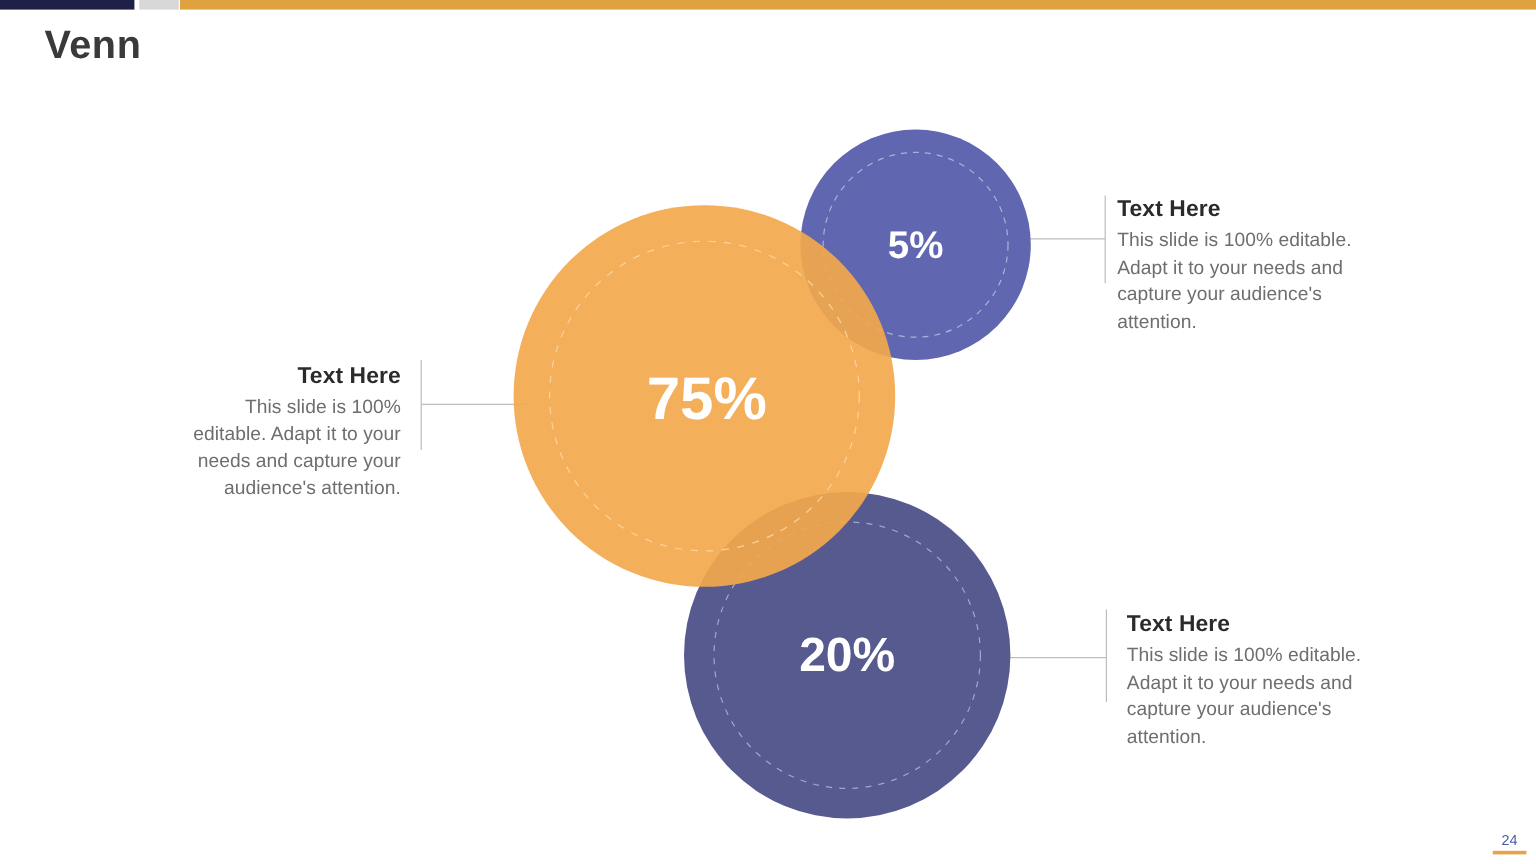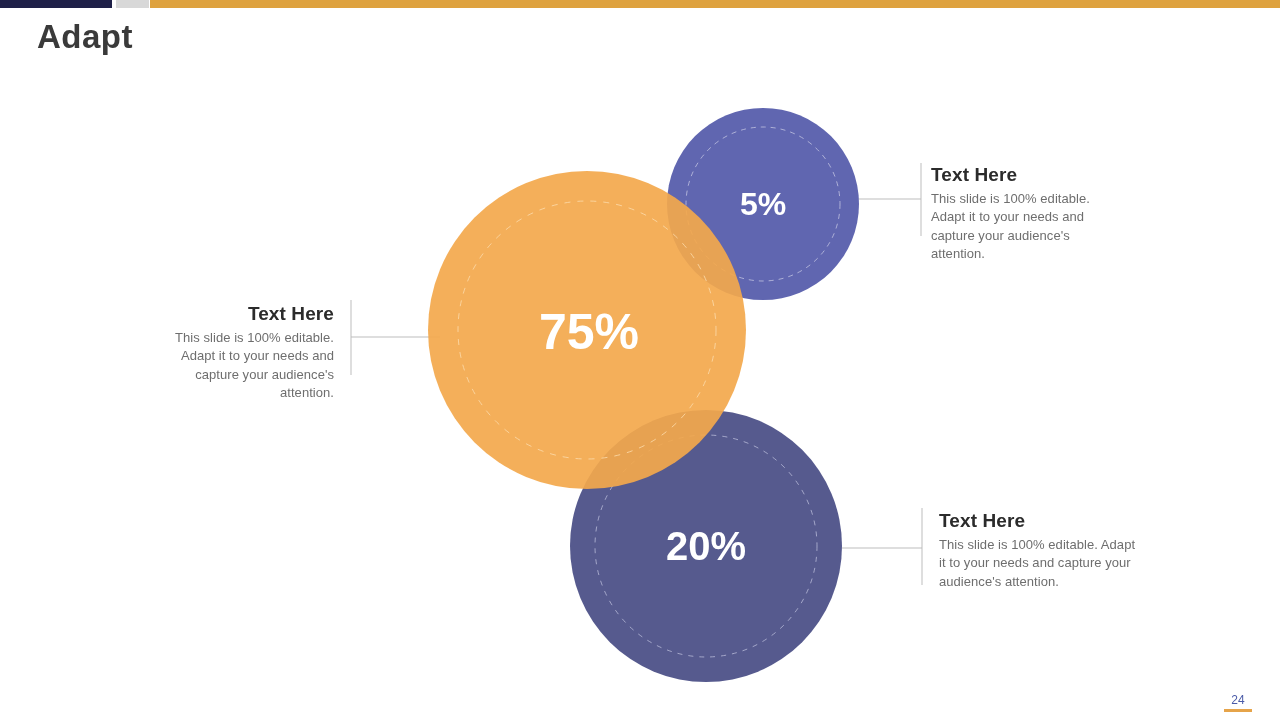--- a/index.html
+++ b/index.html
@@ -58,21 +58,21 @@
     position: absolute;
   }
   .callout .c-title {
     font-size: 19px;
     font-weight: bold;
     color: #2B2B2B;
     margin-bottom: 4px;
     letter-spacing: 0.1px;
   }
   .callout .c-body {
-    font-size: 13px;
+    font-size: 16px;
     line-height: 1.42;
     color: #6E6E6E;
     letter-spacing: 0.05px;
   }
 
   .callout-left {
     left: 140px;
     top: 303px;
     width: 194px;
     text-align: right;
@@ -86,21 +86,21 @@
   .callout-bottom-right {
     left: 939px;
     top: 510px;
     width: 198px;
     text-align: left;
   }
 
   
   .pagenum {
     position: absolute;
-    right: 28px;
+    right: 8px;
     bottom: 8px;
     text-align: center;
     width: 28px;
   }
   .pagenum .num {
     font-size: 12px;
     color: #4A5BA8;
     line-height: 1.1;
     display: block;
   }
@@ -113,21 +113,21 @@
 </style>
 </head>
 <body>
 
 <div class="topbar">
   <div class="seg seg-navy"></div>
   <div class="seg seg-gray"></div>
   <div class="seg seg-gold"></div>
 </div>
 
-<div class="page-title">Adapt</div>
+<div class="page-title">Venn</div>
 
 <svg class="stage" width="1280" height="720" viewBox="0 0 1280 720" xmlns="http://www.w3.org/2000/svg">
 
   <g>
 
     <line x1="351" y1="300" x2="351" y2="375" stroke="#BDBDBD" stroke-width="1"></line>
     <line x1="351" y1="337" x2="440" y2="337" stroke="#BDBDBD" stroke-width="1"></line>
 
     <line x1="853" y1="199" x2="921" y2="199" stroke="#BDBDBD" stroke-width="1"></line>
     <line x1="921" y1="163" x2="921" y2="236" stroke="#BDBDBD" stroke-width="1"></line>

